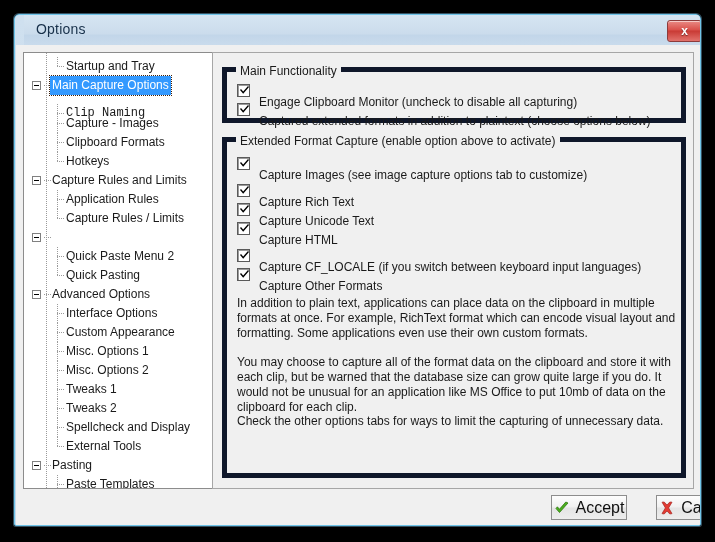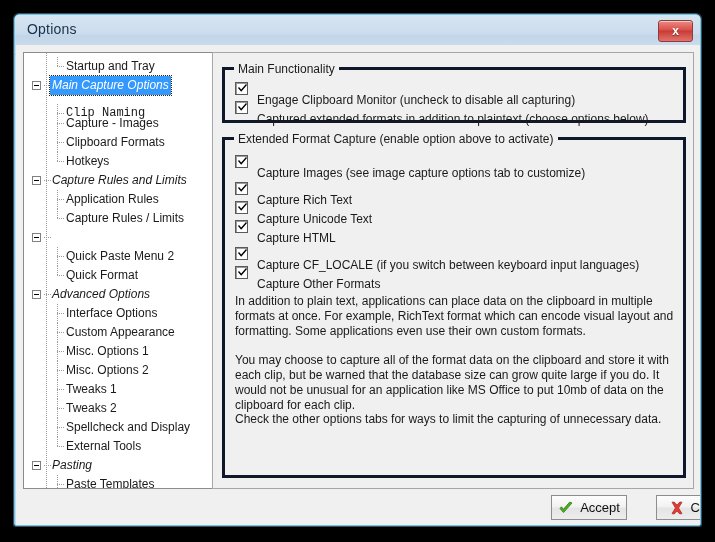--- a/index.html
+++ b/index.html
@@ -23,21 +23,21 @@
     box-sizing: border-box;
     border: 1px solid #6fc4e8;
     border-radius: 5px 5px 2px 2px;
     background: linear-gradient(to bottom, #cfe0ef 0%, #c5d8ea 100%);
     box-shadow: 0 0 0 1px rgba(120,180,215,0.45);
     overflow: hidden;
   }
 
   #titlebar {
     position: absolute;
-    left: 0; top: 0;
+    left: 9px; top: 0;
     width: 100%;
     height: 40px;
     background: linear-gradient(to bottom, #d6e5f2 0%, #cbdcec 48%, #c2d6e9 52%, #cfe0ef 100%);
     border-bottom: 1px solid #b2cbe0;
     box-sizing: border-box;
   }
 
   #title-text {
     position: absolute;
     left: 12px;
@@ -108,21 +108,21 @@
     white-space: nowrap;
     cursor: default;
   }
   .tree-row .label {
     position: absolute;
     top: 0;
     font-size: 12px;
     color: #1a1a1a;
   }
   .tree-row.level1 .label { left: 42px; }
-  .tree-row.level0 .label { left: 28px; font-style: italic; }
+  .tree-row.level0 .label { left: 28px; }
 
   .tree-row.selected .label {
     background: #3399ff;
     color: #ffffff;
     outline: 1px dotted #40200a;
     padding: 0 2px;
     margin-left: -2px;
   }
 
   
@@ -195,21 +195,21 @@
     top: 7px;
     width: 482px;
     height: 437px;
     background: #f0f0f0;
     border: 1px solid #a6a6a6;
     box-sizing: border-box;
   }
 
   .groupbox {
     position: absolute;
-    border: 3px solid #0f172a;
+    border: 5px solid #0f172a;
     box-sizing: border-box;
     background: transparent;
   }
   .groupbox > .gb-title {
     position: absolute;
     top: -8px;
     left: 9px;
     background: #f0f0f0;
     padding: 0 4px;
     font-size: 12px;
@@ -282,21 +282,21 @@
     top: 0;
     height: 25px;
     background: linear-gradient(to bottom, #fdfdfd 0%, #f1f1f1 48%, #e4e4e4 52%, #ededed 100%);
     border: 1px solid #8d8d8d;
     box-sizing: border-box;
     cursor: pointer;
     display: flex;
     align-items: center;
     justify-content: center;
     gap: 6px;
-    font-size: 13px;
+    font-size: 16px;
     color: #101010;
   }
   #accept-button { left: 535px; width: 76px; }
   #cancel-button { left: 617px; width: 76px; }
   #cancel-button { left: 640px; justify-content: flex-end; }
 
   .btn-icon { display: inline-flex; width: 16px; height: 16px; }
 </style>
 </head>
 <body>
@@ -365,21 +365,21 @@
             <div class="expander"></div>
           </div>
           <div class="tree-row level1" style="top: 0px;">
             <div class="stub1 thru"></div>
             <div class="conn1"></div>
             <span class="label">Quick Paste Menu 2</span>
           </div>
           <div class="tree-row level1" style="top: 0px;">
             <div class="stub1 last"></div>
             <div class="conn1"></div>
-            <span class="label">Quick Format</span>
+            <span class="label">Quick Pasting</span>
           </div>
           <div class="tree-row level0" style="top: 0px;">
             <div class="conn0"></div>
             <div class="expander"></div>
             <span class="label">Advanced Options</span>
           </div>
           <div class="tree-row level1" style="top: 0px;">
             <div class="stub1 thru"></div>
             <div class="conn1"></div>
             <span class="label">Interface Options</span>

